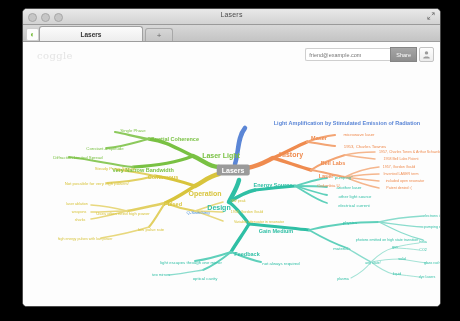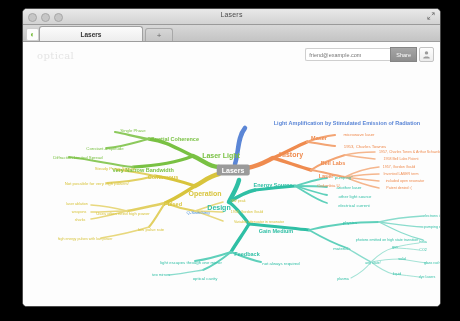--- a/index.html
+++ b/index.html
@@ -131,21 +131,21 @@
     <div class="tab">
       <span>Lasers</span>
     </div>
     <div class="tab-new">
       <span>+</span>
     </div>
   </div>
 
   <div class="app">
 
-    <div class="brand">optical</div>
+    <div class="brand">coggle</div>
 
     <div class="share-bar">
       <input class="share-input" placeholder="friend@example.com" style="">
       <div class="share-btn">
         <span>Share</span>
       </div>
       <div class="avatar-btn">
         <svg width="9" height="9" viewBox="0 0 10 10">
           <circle cx="5" cy="3.2" r="1.9" fill="#9c9c9c"></circle>
           <path d="M1.3 9.5 C1.3 6.6 8.7 6.6 8.7 9.5 Z" fill="#9c9c9c"></path>

